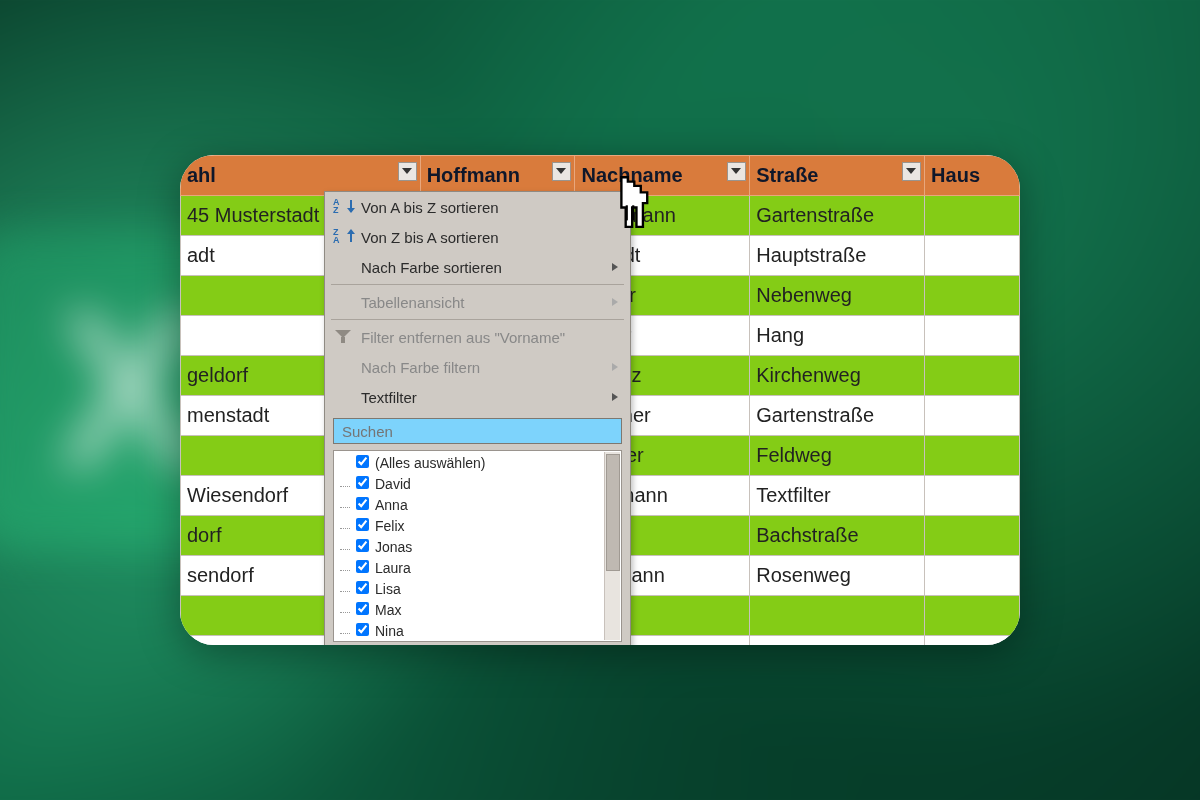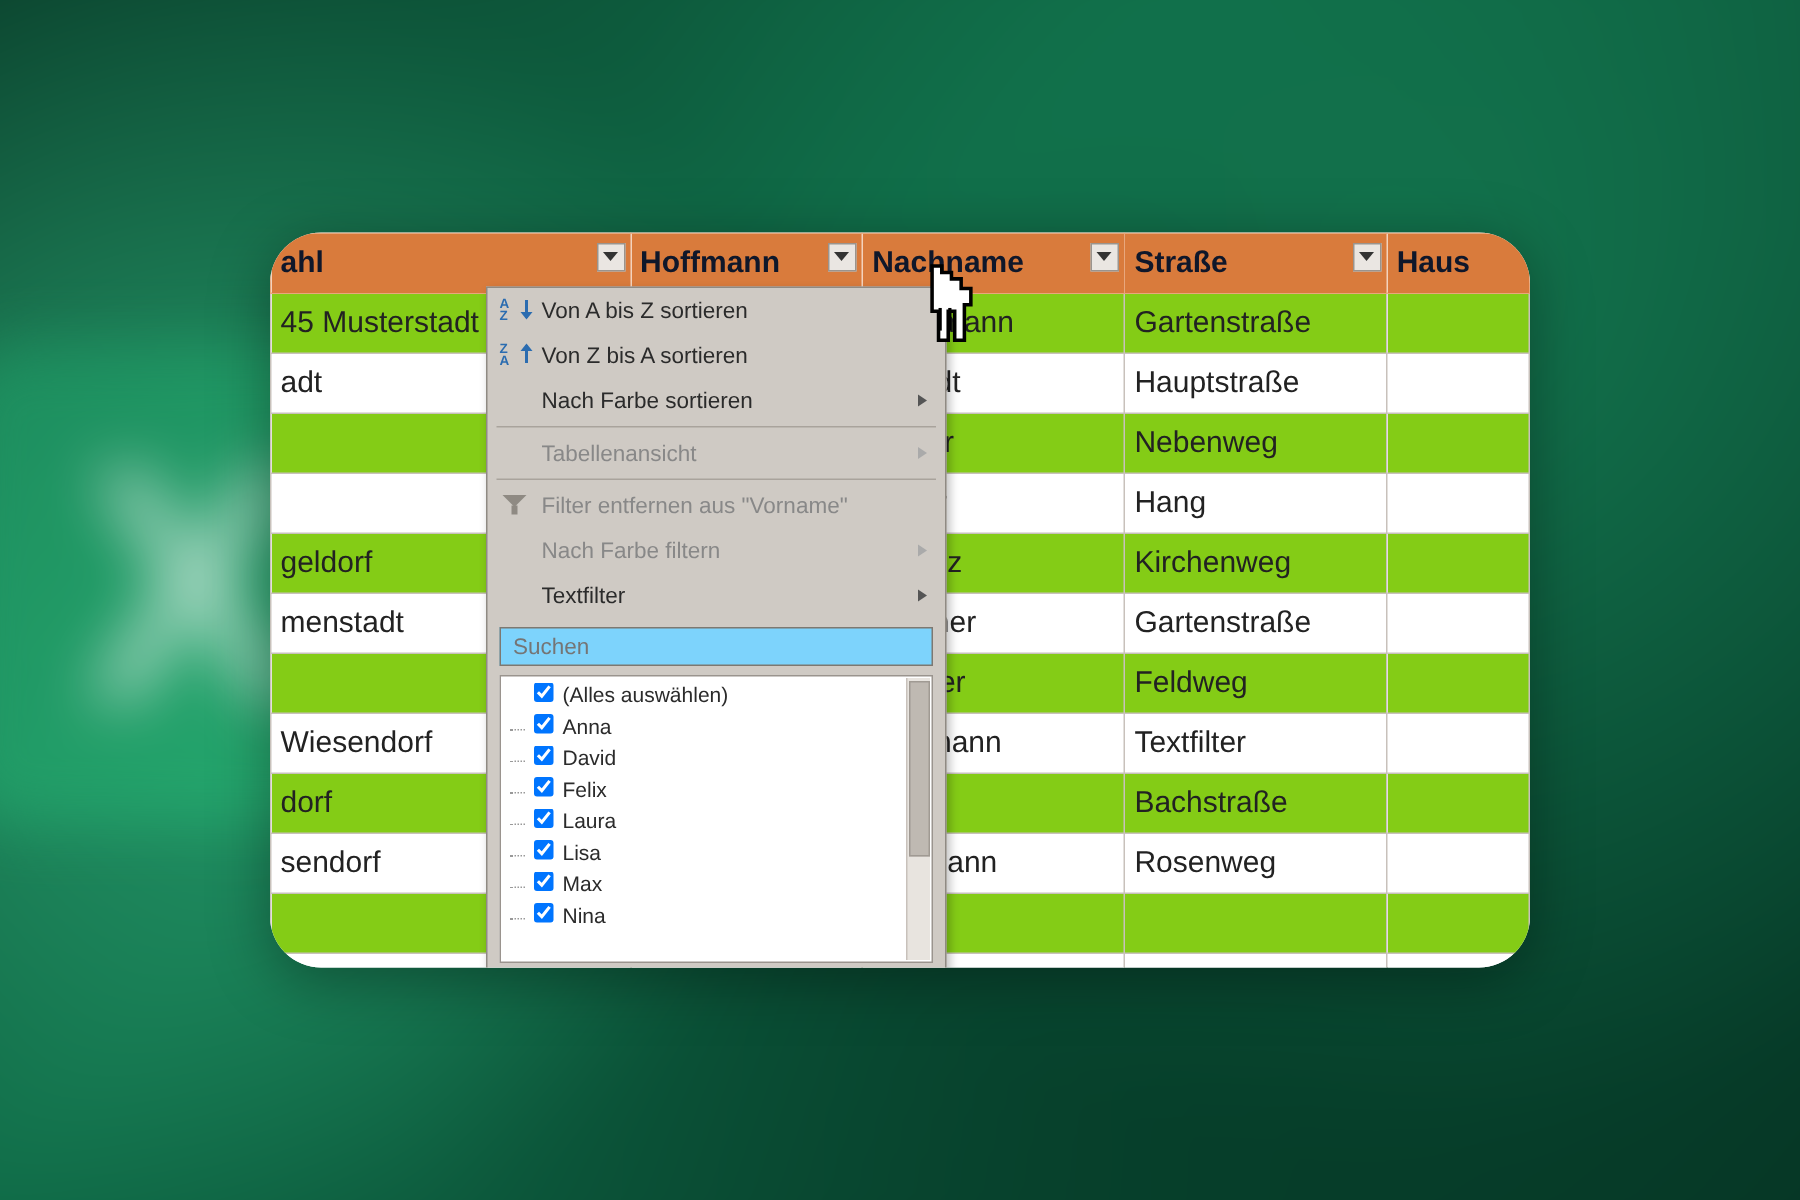--- a/index.html
+++ b/index.html
@@ -284,31 +284,36 @@
           </div>
         <div id="chklist">
             <div class="chk">
               <span class="dots first"></span>
               <input type="checkbox" checked="" style="">
               <span>(Alles auswählen)</span>
             </div>
             <div class="chk">
               <span class="dots"></span>
               <input type="checkbox" checked="" style="">
+              <span>David</span>
+            </div>
+            <div class="chk">
+              <span class="dots"></span>
+              <input type="checkbox" checked="" style="">
               <span>Anna</span>
             </div>
             <div class="chk">
               <span class="dots"></span>
               <input type="checkbox" checked="" style="">
-              <span>David</span>
-            </div>
-            <div class="chk">
-              <span class="dots"></span>
-              <input type="checkbox" checked="" style="">
               <span>Felix</span>
+            </div>
+            <div class="chk">
+              <span class="dots"></span>
+              <input type="checkbox" checked="" style="">
+              <span>Jonas</span>
             </div>
             <div class="chk">
               <span class="dots"></span>
               <input type="checkbox" checked="" style="">
               <span>Laura</span>
             </div>
             <div class="chk">
               <span class="dots"></span>
               <input type="checkbox" checked="" style="">
               <span>Lisa</span>

